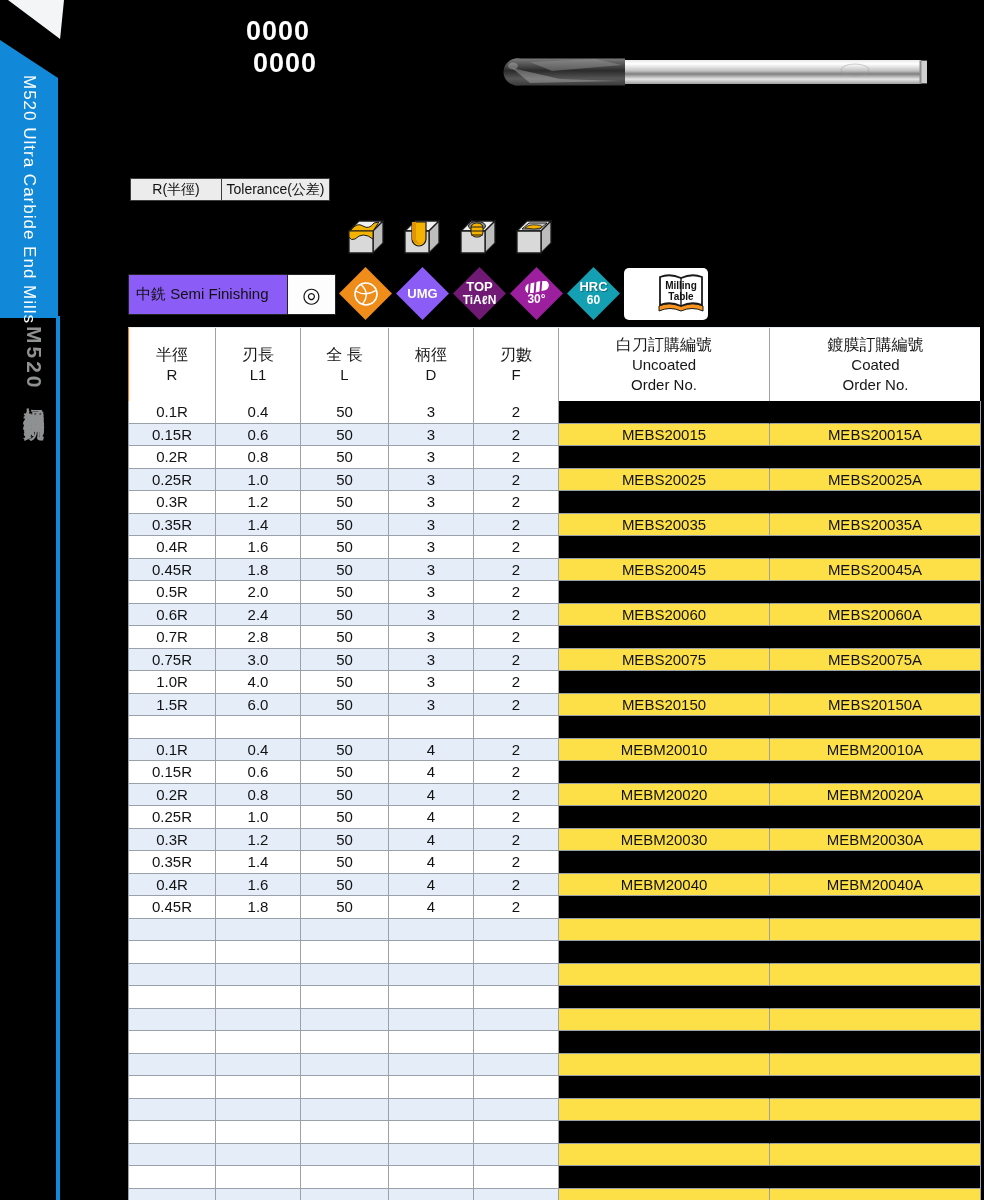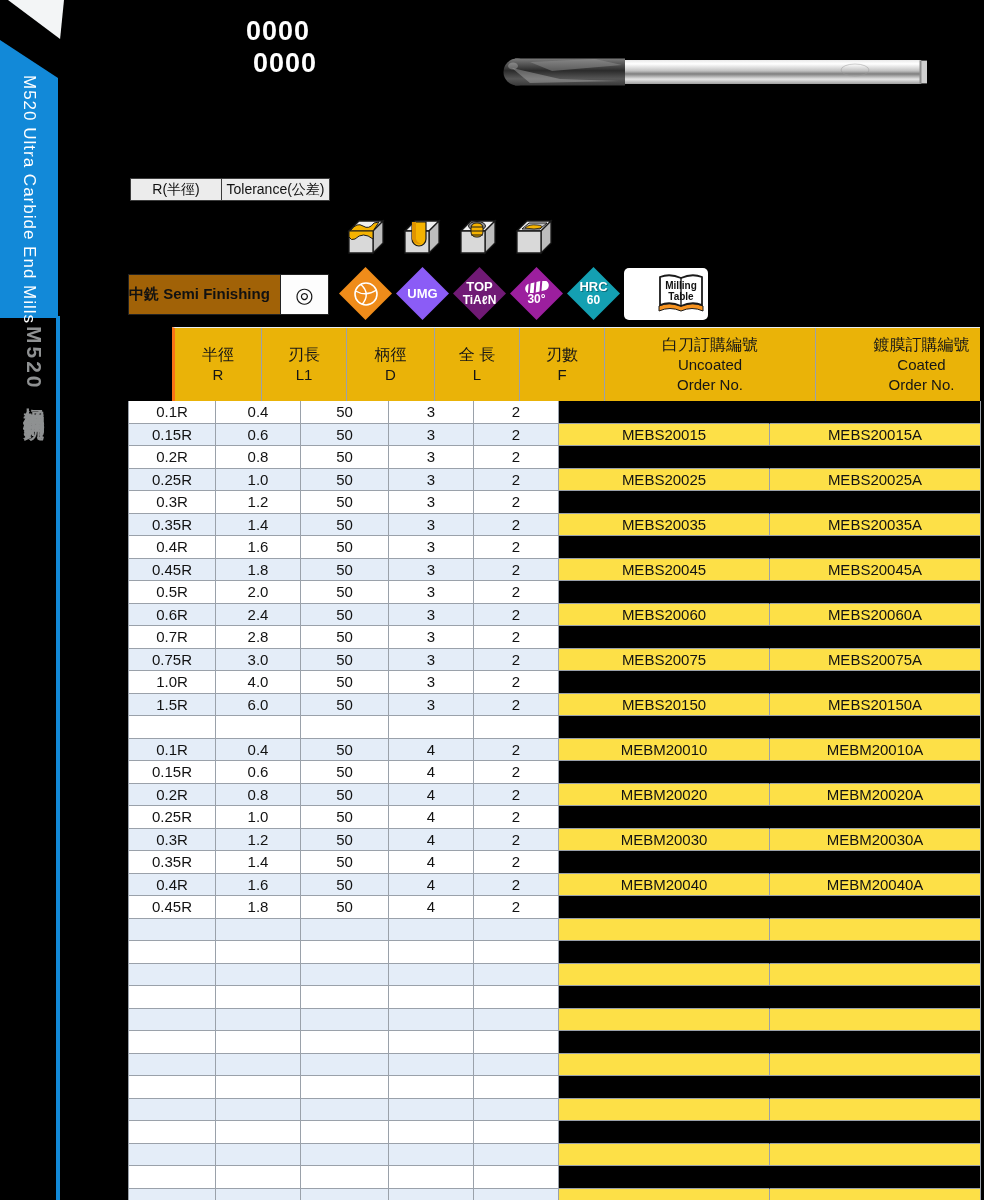--- a/index.html
+++ b/index.html
@@ -29,36 +29,36 @@
   .legend{position:absolute;left:130px;top:178px;display:flex;height:23px;}
   .legend .cell{background:#ececec;border:1px solid #3c3c3c;display:flex;align-items:center;
     justify-content:center;font-size:14px;color:#111;}
   .legend .c1{width:90px;border-right:none;}
   .legend .c2{width:107px;}
   
   .ops{position:absolute;left:343px;top:213px;display:flex;gap:12px;}
   .op{width:44px;height:44px;}
   
   .semi{position:absolute;left:128px;top:274px;display:flex;height:41px;}
-  .semi .lab{width:151px;background:#a16207;border:1px solid #222;border-right:none;
-    display:flex;align-items:center;font-size:15px;color:#111;font-weight:bold;}
+  .semi .lab{width:151px;background:#8b5cf6;border:1px solid #222;border-right:none;
+    display:flex;align-items:center;padding-left:7px;font-size:15px;color:#111;}
   .semi .mark{width:47px;background:#fdfdfd;border:1px solid #222;display:flex;
     align-items:center;justify-content:center;font-size:21px;color:#111;}
   
   .badges{position:absolute;left:339px;top:267px;display:flex;gap:4px;align-items:center;}
   .diamond{width:53px;height:53px;clip-path:polygon(50% 0,100% 50%,50% 100%,0 50%);
     display:flex;flex-direction:column;align-items:center;justify-content:center;
     color:#fff;font-weight:bold;text-align:center;}
   .diamond .t1{font-size:13px;line-height:14px;}
   .diamond .t2{font-size:12px;line-height:13px;}
   .bookbadge{width:54px;height:52px;background:#fff;border-radius:5px;position:relative;overflow:hidden;padding-left:30px;}
   
   .dtable{position:absolute;left:128px;top:327px;width:852px;}
   .thead{display:grid;grid-template-columns:87px 85px 88px 85px 85px 211px 211px;height:73px;
-    background:#eab308;border-top:1px solid #e8edf2;border-left:3px solid #f97316;margin-left:44px;}
+    background:#ffffff;border-top:1px solid #e8edf2;border-left:1px solid #f97316;}
   .hc{border-right:1px solid #9aa1aa;display:flex;flex-direction:column;justify-content:center;
     align-items:center;color:#161616;}
   .hc .cn{font-size:16px;line-height:21px;}
   .hc .en{font-size:15px;line-height:20px;}
   #rows{border-left:1px solid #9aa1aa;}
   .trow{display:grid;grid-template-columns:87px 85px 88px 85px 85px 211px 211px;height:22.5px;}
   .tc{border-right:1px solid #9aa1aa;border-bottom:1px solid #9aa1aa;
     display:flex;align-items:center;justify-content:center;font-size:15px;color:#121212;}
   .rw .tc{background:#fff;}
   .rb .tc{background:#e4edf8;}
@@ -199,26 +199,26 @@
   <div class="thead">
     <div class="hc">
       <span class="cn">半徑</span>
       <span class="en">R</span>
     </div>
     <div class="hc">
       <span class="cn">刃長</span>
       <span class="en">L1</span>
     </div>
     <div class="hc">
+      <span class="cn">全 長</span>
+      <span class="en">L</span>
+    </div>
+    <div class="hc">
       <span class="cn">柄徑</span>
       <span class="en">D</span>
-    </div>
-    <div class="hc">
-      <span class="cn">全 長</span>
-      <span class="en">L</span>
     </div>
     <div class="hc">
       <span class="cn">刃數</span>
       <span class="en">F</span>
     </div>
     <div class="hc">
       <span class="cn">白刀訂購編號</span>
       <span class="en">Uncoated</span>
       <span class="en">Order No.</span>
     </div>

